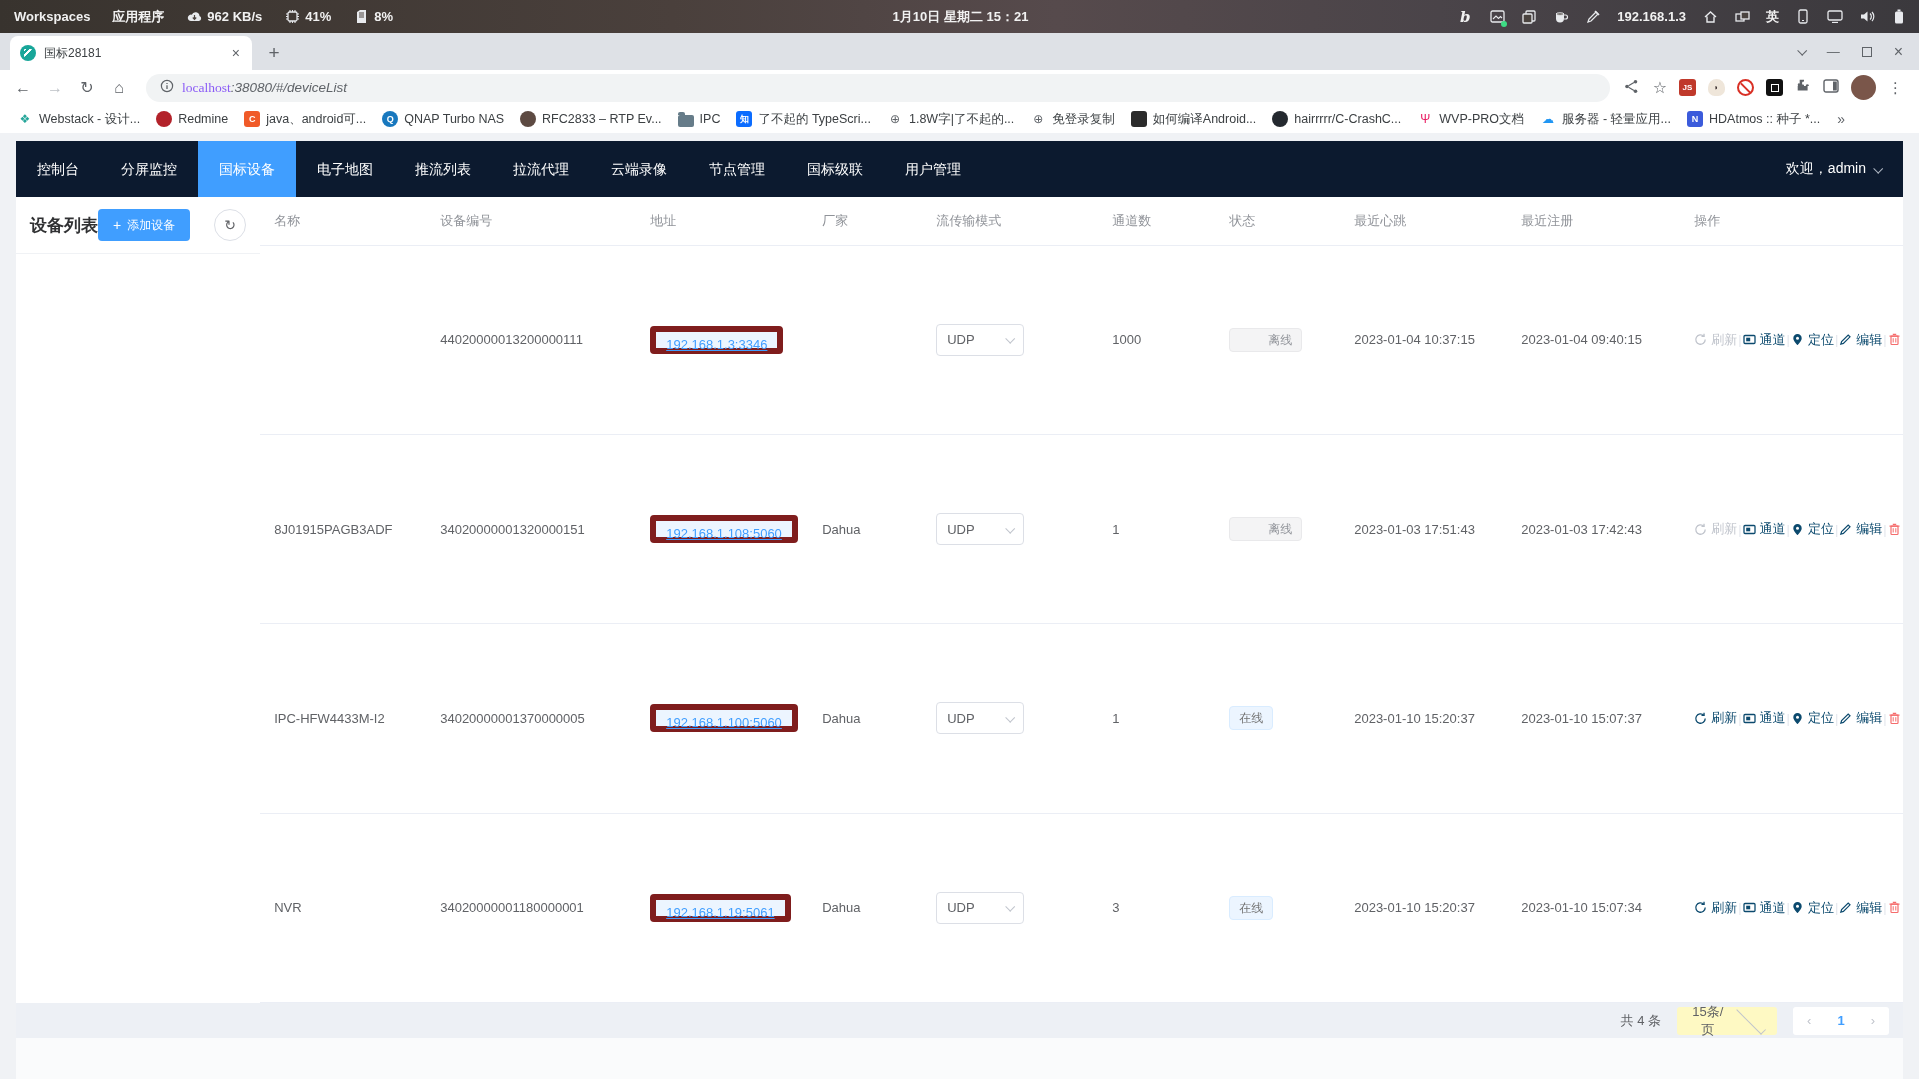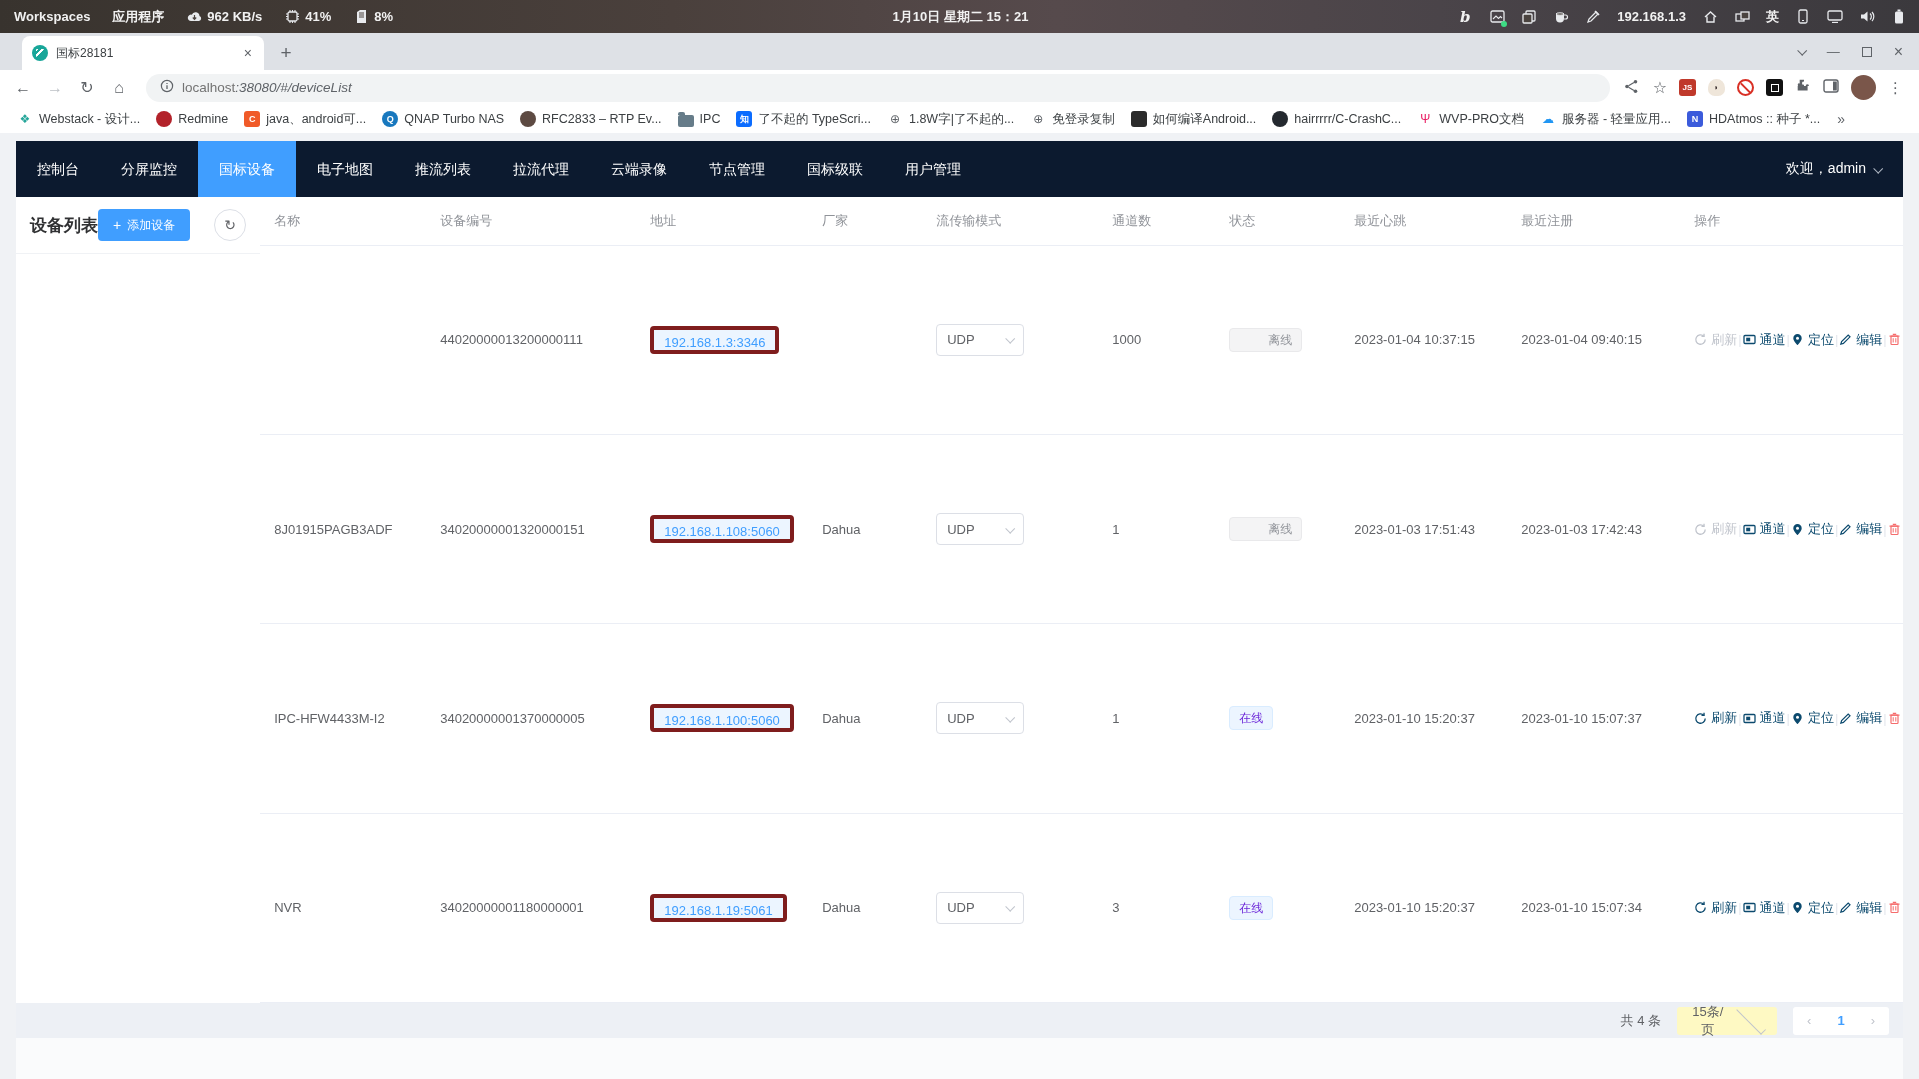--- a/index.html
+++ b/index.html
@@ -13,38 +13,38 @@
   .topbar-center { white-space:nowrap; }
   .topbar-right { display:flex; align-items:center; gap:16px; justify-content:flex-end; padding-right:12px; flex:1; }
   .sysgroup { display:flex; align-items:center; gap:5px; }
   .tray-ic { display:inline-flex; width:16px; height:16px; align-items:center; justify-content:center; }
   .tray-ic svg { display:block; }
   .bing-b { font-family:"DejaVu Serif",serif; font-size:15px; font-weight:700; font-style:italic; }
   .grn-dot { position:absolute; right:-2px; bottom:-2px; width:6px; height:6px; border-radius:50%; background:#3ddc84; }
   .rel { position:relative; }
 
   
-  .tabstrip { height:37px; background:#dee1e6; display:flex; align-items:flex-end; padding-left:22px; }
+  .tabstrip { height:37px; background:#dee1e6; display:flex; align-items:flex-end; padding-left:10px; }
   .tab { width:242px; height:34px; background:#fff; border-radius:8px 8px 0 0; display:flex; align-items:center;
          gap:8px; padding:0 8px 0 10px; font-size:12px; color:#3c4043; }
   .favicon { width:16px; height:16px; border-radius:50%; background:#18a699; position:relative; flex:none; }
   .favicon::after { content:""; position:absolute; left:4px; top:4px; width:8px; height:8px;
                     background:linear-gradient(135deg,#fff 0 2px,transparent 2px 4px,#fff 4px 6px,transparent 6px); border-radius:1px; }
   .tab-title { white-space:nowrap; overflow:hidden; text-overflow:ellipsis; flex:1; }
   .tab-close { color:#5f6368; font-size:14px; padding:0 4px; }
   .newtab-btn { width:28px; height:28px; margin:0 0 3px 8px; display:grid; place-items:center; color:#5f6368; font-size:19px; font-weight:400; }
   .win-controls { margin-left:auto; align-self:stretch; display:flex; align-items:center; gap:22px; padding:0 16px 0 10px; color:#5f6368; }
   .restore-box { width:10px; height:10px; border:1.5px solid #5f6368; position:relative; }
 
   .toolbar { height:35px; background:#fff; display:flex; align-items:center; padding:0 10px; gap:6px; }
   .tb-btn { width:26px; height:26px; display:grid; place-items:center; font-size:16px; color:#5f6368; }
   .tb-btn.disabled { color:#bdc1c6; }
   .omnibox { flex:1; height:28px; background:#f1f3f4; border-radius:14px; display:flex; align-items:center;
              gap:8px; padding:0 14px; margin:0 8px; font-size:13.5px; }
-  .omni-host { color:#737373; }
+  .omni-host { color:#8b5cf6;font-family:Liberation Serif, serif; }
   .omni-path { color:#5f6368;font-style:italic; }
   .omni-right { margin-left:auto; display:flex; align-items:center; gap:14px; color:#5f6368; }
   .ext-row { display:flex; align-items:center; gap:12px; padding:0 6px; }
   .ext { width:17px; height:17px; border-radius:3px; display:grid; place-items:center; font-size:8px; font-weight:700; color:#fff; }
   .avatar { width:25px; height:25px; border-radius:50%; background:#7a564a; }
 
   .bookmarks { height:28px; background:#fff; display:flex; align-items:center; padding:0 10px; gap:2px; font-size:12.5px; color:#3c4043; }
   .bm { display:flex; align-items:center; gap:6px; padding:2px 7px; white-space:nowrap; }
   .bm-ic { width:16px; height:16px; border-radius:3px; display:grid; place-items:center; font-weight:700; flex:none; }
   .bm-ic.circle { border-radius:50%; }
@@ -73,23 +73,23 @@
   .btn-refresh { width:32px; height:32px; border-radius:50%; border:1px solid #dcdfe6; background:#fff;
                  color:#606266; display:grid; place-items:center; font-size:14px; cursor:pointer; }
 
   table { width:100%; border-collapse:collapse; table-layout:fixed; font-size:13px; }
   thead th { height:48px; text-align:left; color:#909399; font-weight:500; padding-left:14px;
              border-bottom:1px solid #ebeef5; white-space:nowrap; }
   tbody td { height:61px; padding-left:14px; color:#606266; border-bottom:1px solid #ebeef5; white-space:nowrap; overflow:hidden; }
 
   .tag { display:inline-block; height:24px; line-height:22px; padding:0 9px; border-radius:4px; font-size:12px; border:1px solid transparent; }
   .tag-offline { color:#909399; background:#f4f4f5; border-color:#e9e9eb;padding-left:38px; }
-  .tag-online  { color:#6d28d9; background:#ecf5ff; border-color:#d9ecff; }
+  .tag-online  { color:#737373; background:#ecf5ff; border-color:#d9ecff; }
   .addr-tag { display:inline-block; height:28px; line-height:26px; padding:0 10px; border-radius:4px;
-              font-size:13px; color:#409eff; background:#ecf5ff; border:4px solid #7f1d1d; }
+              font-size:13px; color:#409eff; background:#ecf5ff; border:6px solid #7f1d1d;text-decoration:underline; }
 
   .select { width:88px; height:32px; border:1px solid #dcdfe6; border-radius:4px; background:#fff;
             display:flex; align-items:center; padding:0 10px; color:#606266; font-size:13px; cursor:pointer; }
   .select .chev { margin-left:auto; }
 
   .actions { display:flex; align-items:center; gap:1px; }
   .action { display:inline-flex; align-items:center; gap:4px; color:#0c4a6e; cursor:pointer; white-space:nowrap; }
   .action.danger { color:#f56c6c; }
   .action.disabled { color:#c0c4cc; cursor:default; }
   .action svg { flex:none; }

